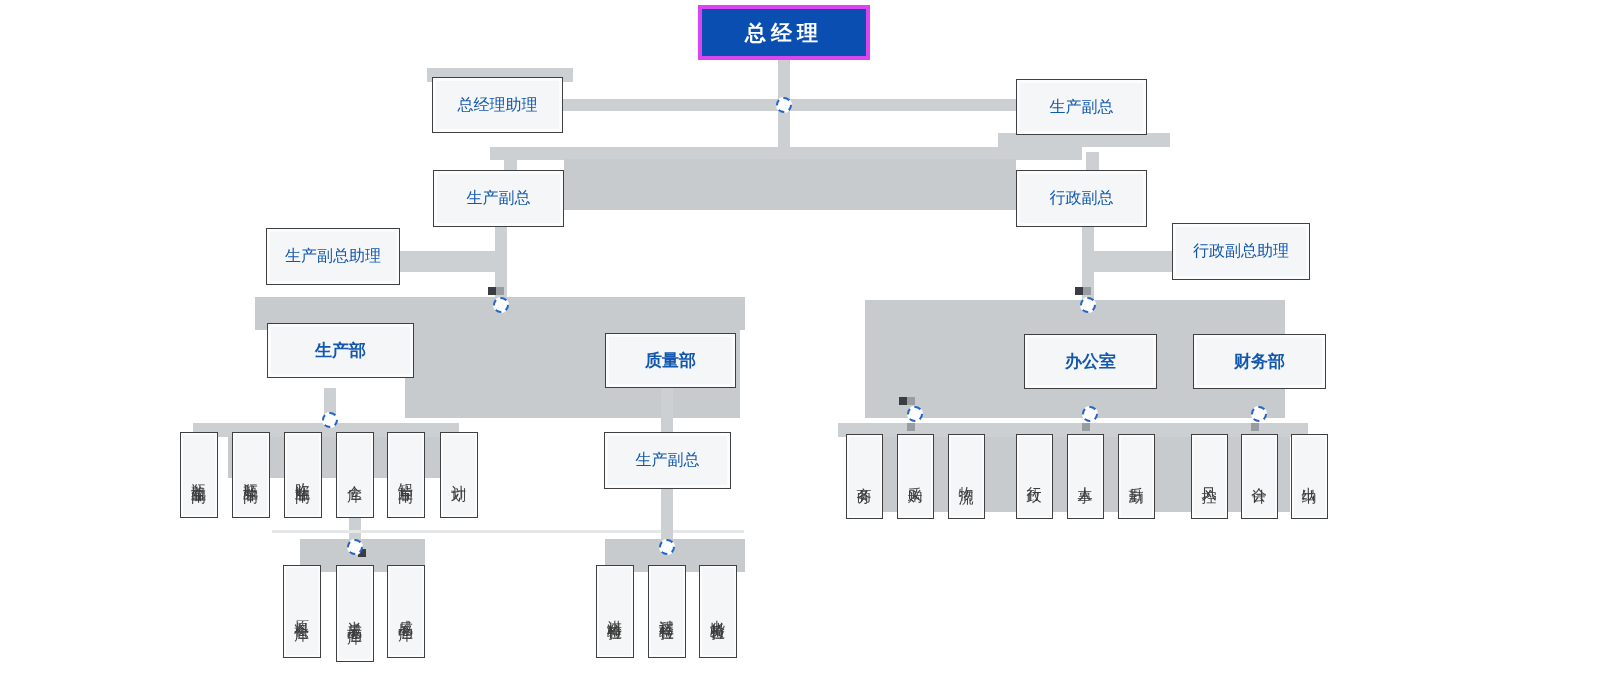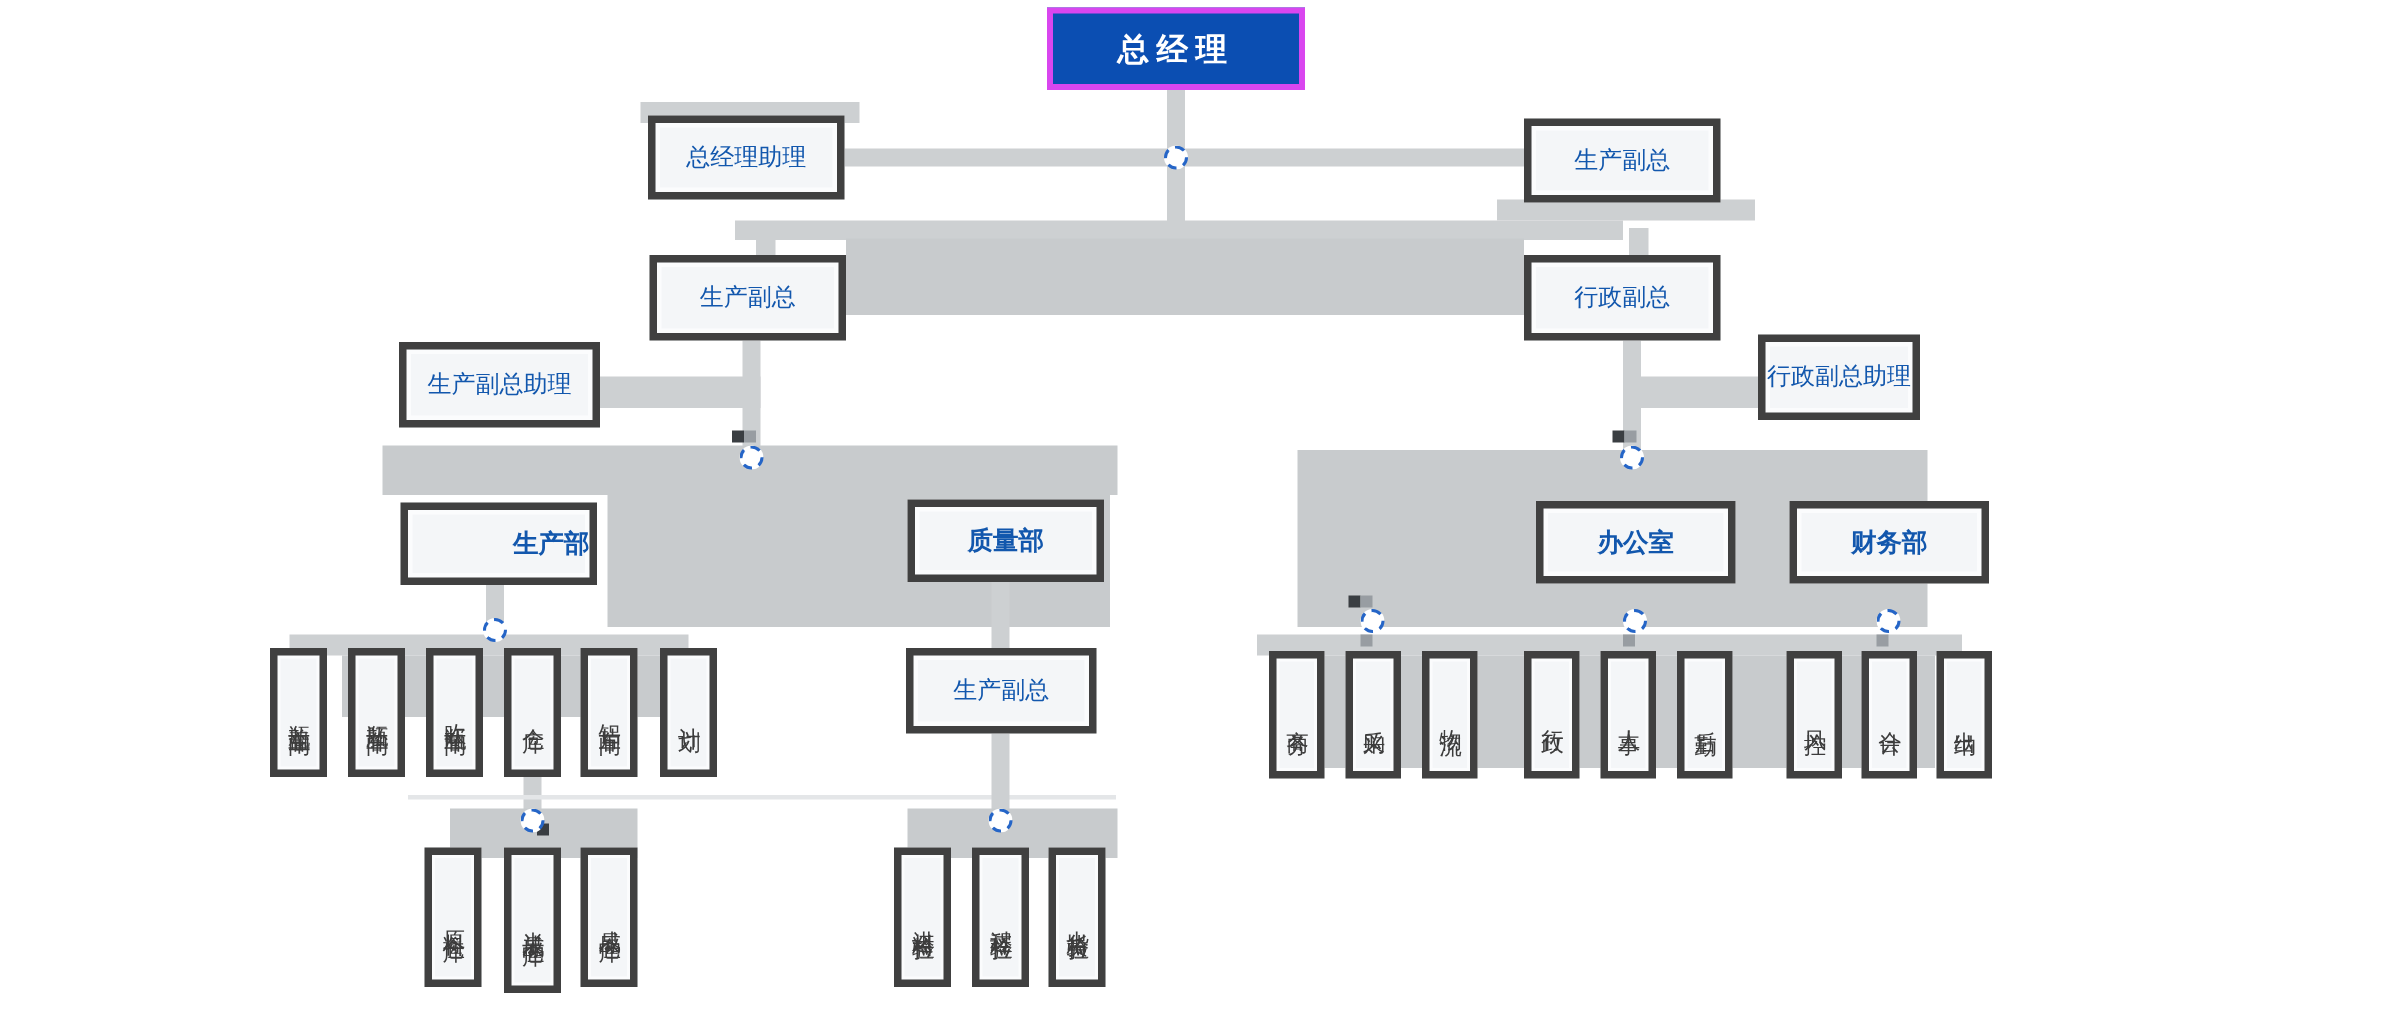--- a/index.html
+++ b/index.html
@@ -5,21 +5,21 @@
   html,body{margin:0;padding:0;background:#ffffff;}
   body{font-family:"Liberation Sans","DejaVu Sans",sans-serif;}
   #canvas{position:relative;width:1600px;height:675px;background:#ffffff;overflow:hidden;}
 
   .conn{position:absolute;z-index:1;}
   .conn.line{background:#cdd0d2;}
   .conn.slab{background:#c8cbcd;}
   .conn.light{background:#e4e6e8;}
 
   .node{position:absolute;display:flex;align-items:center;justify-content:center;
-        background:#f4f6f8;border:5px solid #404040;box-shadow:inset 0 0 0 3px #fbfcfd;
+        background:#f4f6f8;border:1px solid #404040;box-shadow:inset 0 0 0 3px #fbfcfd;
         box-sizing:border-box;z-index:2;}
   .node .lbl{color:#1257ad;font-size:16px;white-space:nowrap;}
   .node.dept .lbl{font-weight:bold;font-size:17px;}
   .node.root{background:#0b4eb2;border:4px solid #d946ef;box-shadow:none;}
   .node.root .lbl{color:#ffffff;font-weight:bold;font-size:21px;letter-spacing:5px;}
   .node.vbox{box-shadow:inset 0 0 0 2px #fbfcfd;}
   .node.vbox .lbl{writing-mode:vertical-rl;text-orientation:upright;color:#3c3c3c;
                   font-size:15px;letter-spacing:2px;white-space:normal;line-height:1;}
 
   .junction{position:absolute;width:16px;height:16px;border-radius:50%;background:#ffffff;
@@ -70,24 +70,24 @@
     </div>
     <div class="node box" style="left: 1016px; top: 170px; width: 131px; height: 57px;">
       <span class="lbl">行政副总</span>
     </div>
     <div class="node box" style="left: 433px; top: 170px; width: 131px; height: 57px;">
       <span class="lbl">生产副总</span>
     </div>
     <div class="node box" style="left: 266px; top: 228px; width: 134px; height: 57px;">
       <span class="lbl">生产副总助理</span>
     </div>
-    <div class="node box" style="left: 1172px; top: 223px; width: 108px; height: 57px;">
+    <div class="node box" style="left: 1172px; top: 223px; width: 138px; height: 57px;">
       <span class="lbl">行政副总助理</span>
     </div>
-    <div class="node dept" style="left: 267px; top: 335px; width: 131px; height: 55px; justify-content: flex-end;">
+    <div class="node dept" style="left: 267px; top: 323px; width: 147px; height: 55px;">
       <span class="lbl">生产部</span>
     </div>
     <div class="node dept" style="left: 605px; top: 333px; width: 131px; height: 55px;">
       <span class="lbl">质量部</span>
     </div>
     <div class="node dept" style="left: 1024px; top: 334px; width: 133px; height: 55px;">
       <span class="lbl">办公室</span>
     </div>
     <div class="node dept" style="left: 1193px; top: 334px; width: 133px; height: 55px;">
       <span class="lbl">财务部</span>

